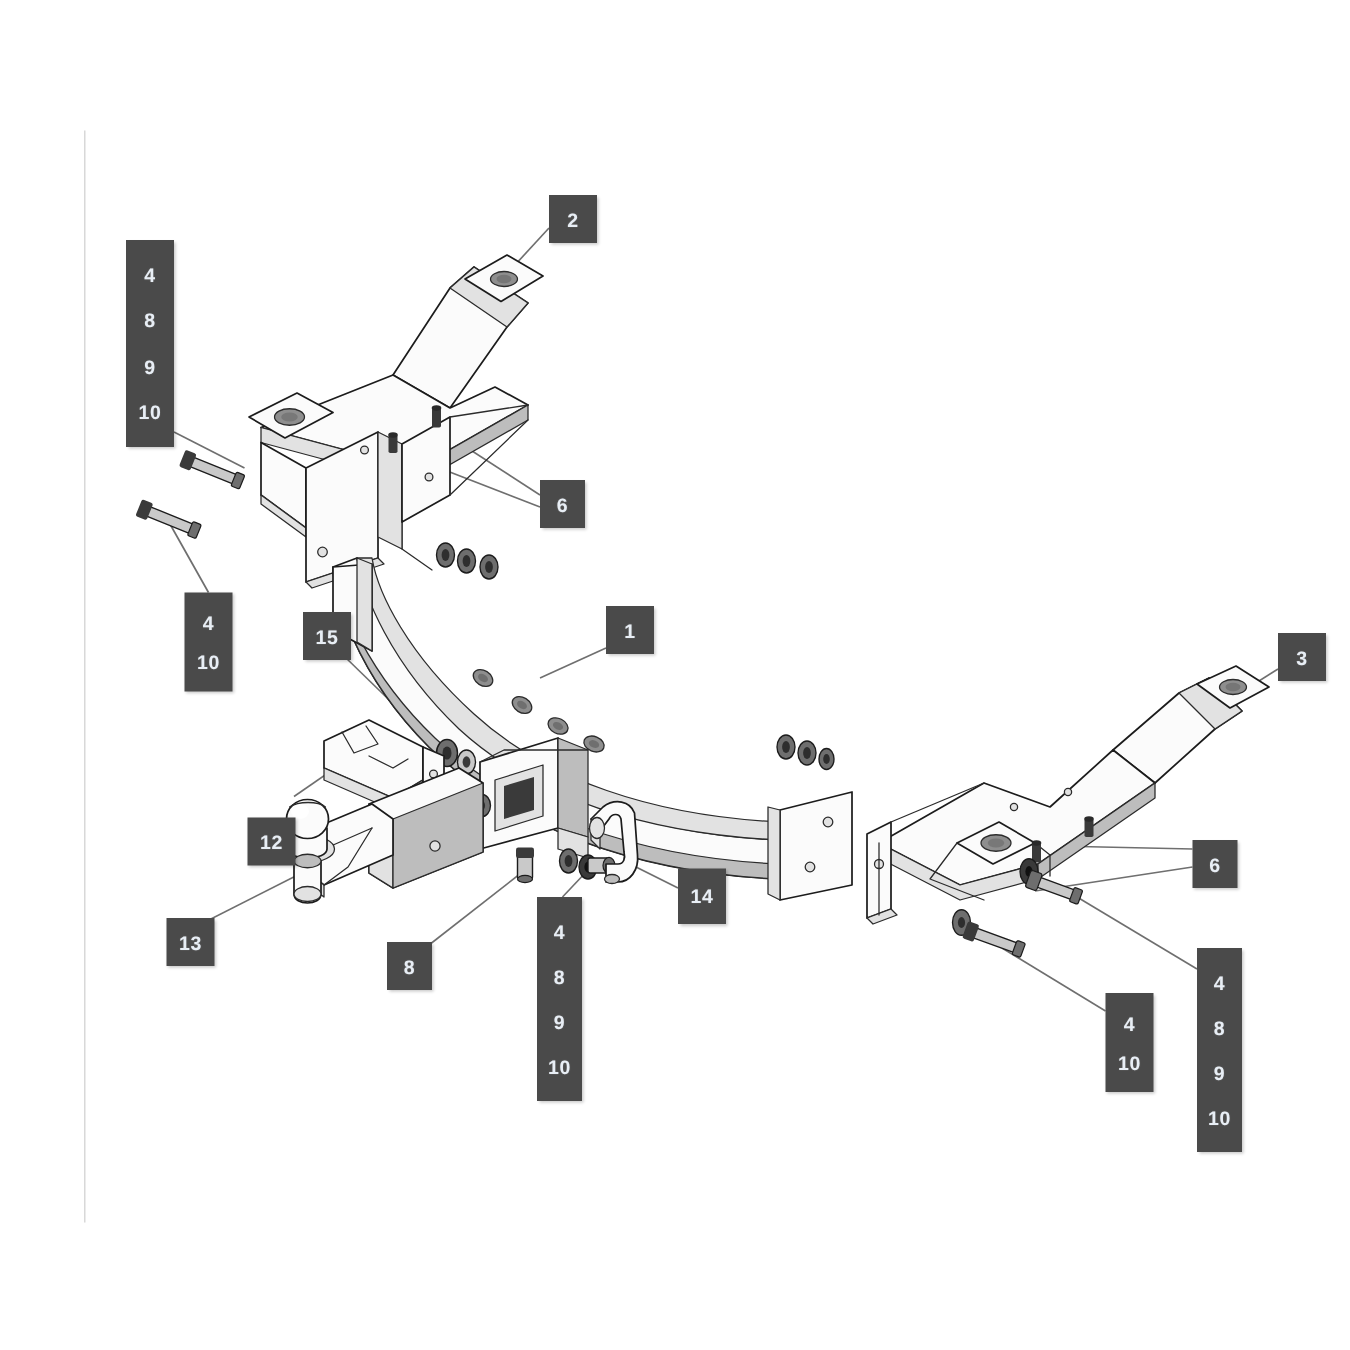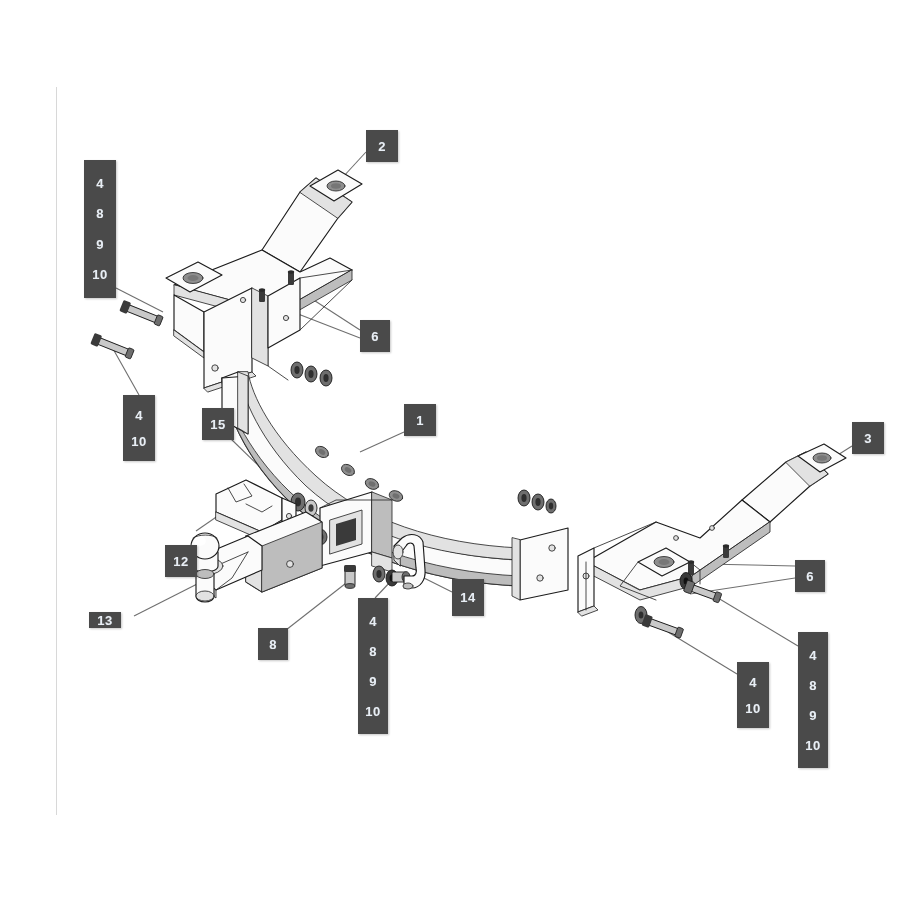--- a/index.html
+++ b/index.html
@@ -392,21 +392,21 @@
   </div>
 
   <div class="callout single" style="left:795px; top:560px; width:30px; height:32px;">
     <span class="num">6</span>
   </div>
 
   <div class="callout single" style="left:452px; top:579px; width:32px; height:37px;">
     <span class="num">14</span>
   </div>
 
-  <div class="callout single" style="left:89px; top:612px; width:32px; height:16px;">
+  <div class="callout single" style="left:111px; top:612px; width:32px; height:32px;">
     <span class="num">13</span>
   </div>
 
   <div class="callout single" style="left:258px; top:628px; width:30px; height:32px;">
     <span class="num">8</span>
   </div>
 
   <div class="callout" style="left:358px; top:598px; width:30px; height:136px; padding:8px 0;">
     <span class="num">4</span>
     <span class="num">8</span>

